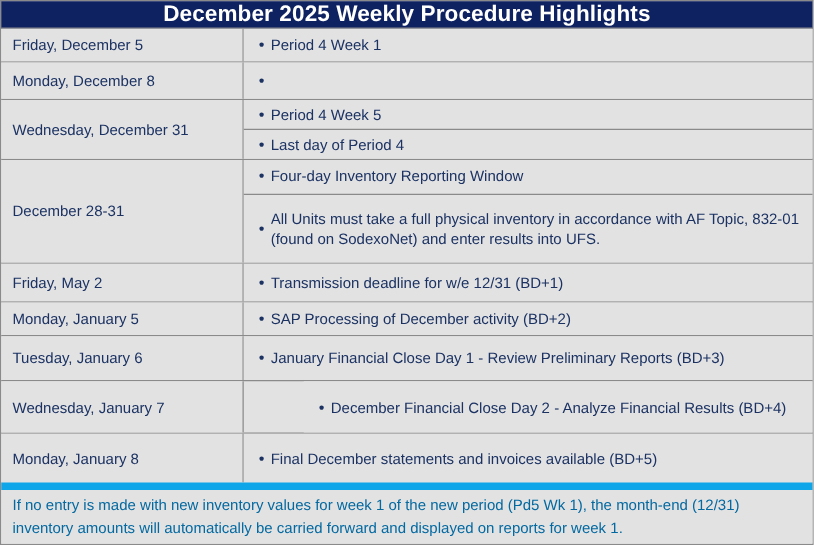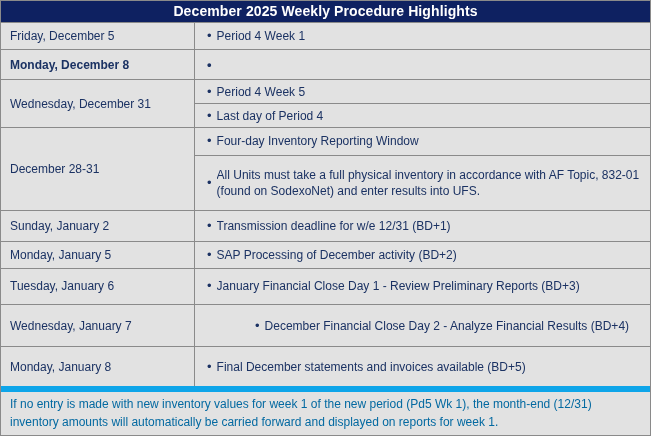--- a/index.html
+++ b/index.html
@@ -22,21 +22,21 @@
     border: 1px solid #8a8a8a;
     display: flex;
     flex-direction: column;
   }
 
   
   #title-bar {
     background: #0e2161;
     color: #ffffff;
     text-align: center;
-    font-size: 14px;
+    font-size: 18px;
     font-weight: bold;
     letter-spacing: 0.1px;
     height: 21px;
     line-height: 21px;
     flex: 0 0 auto;
     border-bottom: 1px solid #8a8a8a;
     overflow: hidden;
     white-space: nowrap;
   }
 
@@ -105,21 +105,21 @@
   .item-text {
     flex: 1 1 auto;
     min-width: 0;
     overflow: hidden;
   }
   .item.multiline { align-items: center; }
   .item.multiline .item-text { white-space: normal; line-height: 1.35; }
 
   
   .r-dec5      { height: 27px; }
-  .r-dec8      { height: 30px; font-weight: bold; }
+  .r-dec8      { height: 30px; }
   .r-dec31     { height: 48px; }
   .r-dec2831   { height: 85px; }
   .r-jan2      { height: 30px; }
   .r-jan5      { height: 27px; }
   .r-jan6      { height: 36px; }
   .r-jan7      { height: 43px; gap: 48px; }
   .r-jan8      { height: 40px; }
 
   
   #footer-note {
@@ -193,21 +193,21 @@
         </div>
         <div class="item multiline">
           <span class="bullet">•</span>
           <span class="item-text">All Units must take a full physical inventory in accordance with AF Topic, 832-01 (found on SodexoNet) and enter results into UFS.</span>
         </div>
       </div>
     </div>
 
     <div class="row r-jan2">
       <div class="date-cell">
-        <span>Sunday, January 2</span>
+        <span>Friday, May 2</span>
       </div>
       <div class="items-cell">
         <div class="item">
           <span class="bullet">•</span>
           <span class="item-text">Transmission deadline for w/e 12/31 (BD+1)</span>
         </div>
       </div>
     </div>
 
     <div class="row r-jan5">

